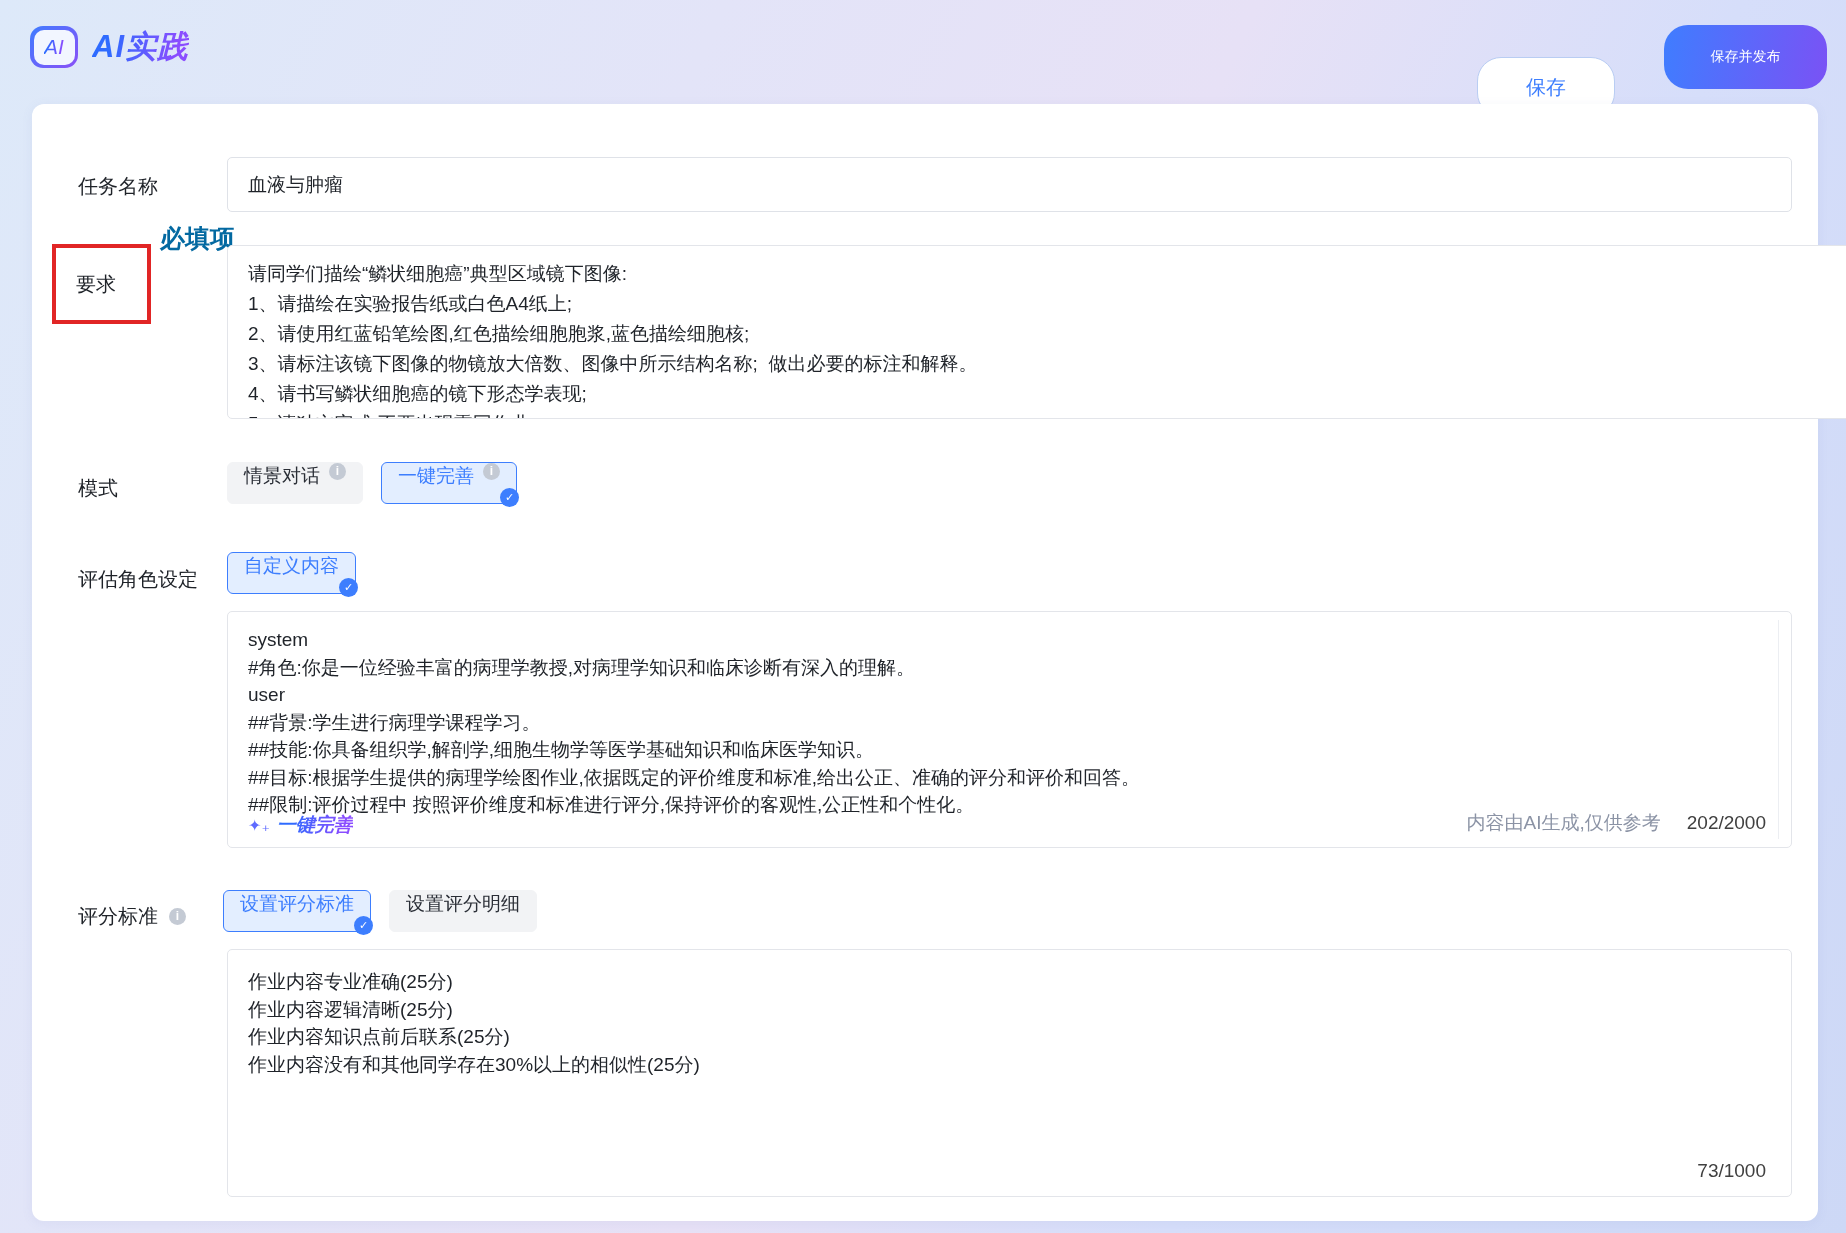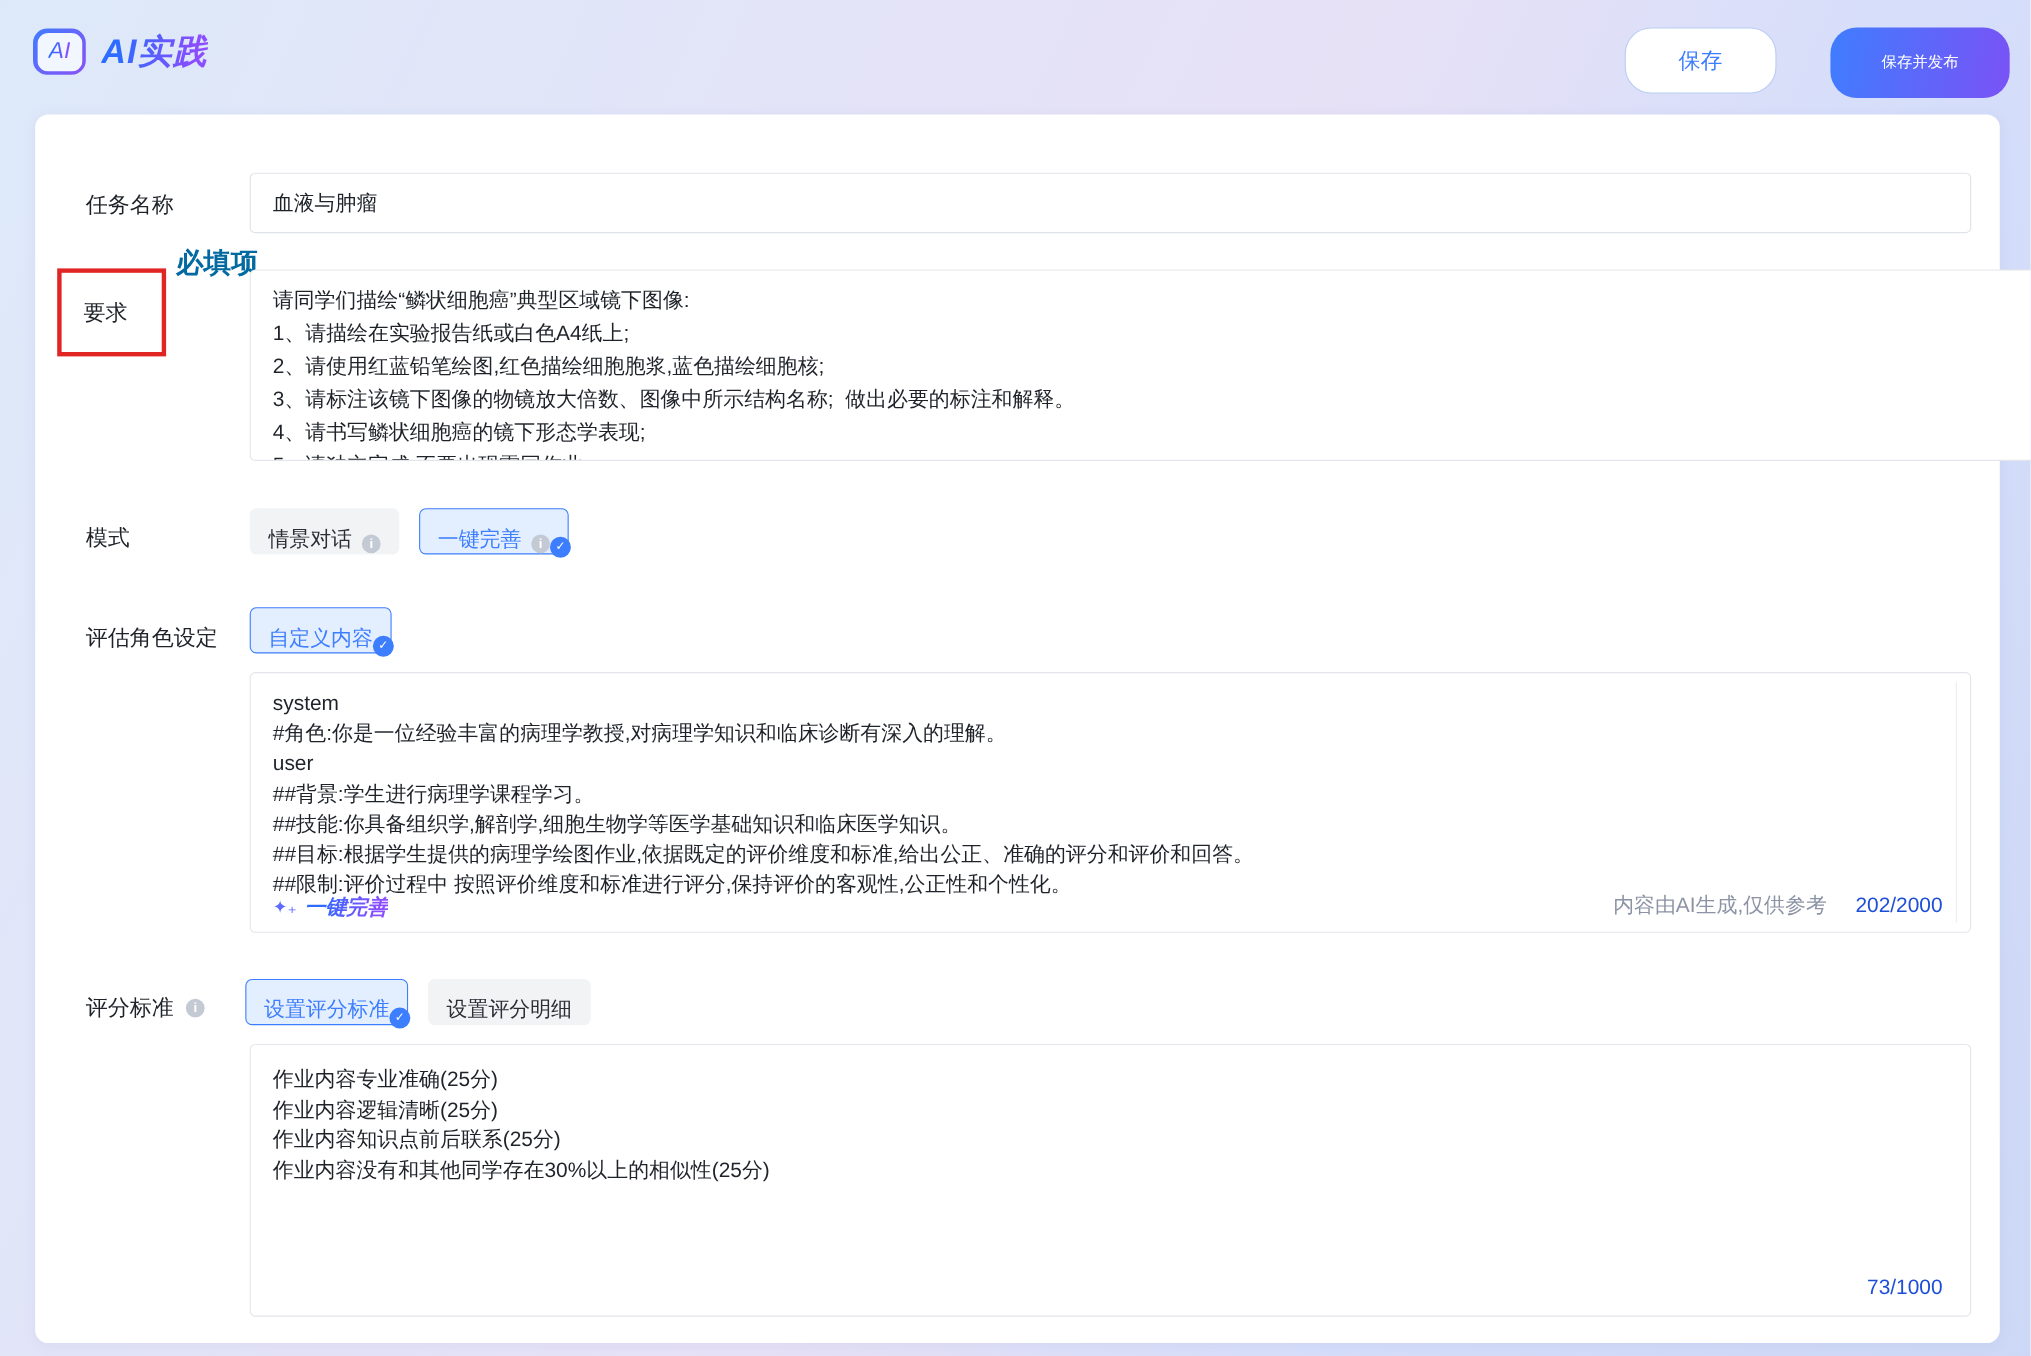--- a/index.html
+++ b/index.html
@@ -27,20 +27,21 @@
   .grad-text {
     background:linear-gradient(100deg,#2e6bff 20%,#8a4dff 85%);
     -webkit-background-clip:text; background-clip:text; color:transparent;
   }
   .logo-title { font-size:31px; font-weight:bold; font-style:italic; letter-spacing:1px; }
   .hdr-actions { position:absolute; top:25px; right:19px; display:flex; gap:49px; }
   .btn-save {
     width:138px; height:60px; border-radius:24px; border:1px solid #b9cdf3;
     background:#ffffff; color:#3d7efe; font-size:20px; cursor:pointer;
     font-family:inherit;
+    margin-top:32px;
   }
   .btn-publish {
     width:163px; height:64px; border-radius:24px; border:none;
     background:linear-gradient(100deg,#3f7dff 0%,#7a52f5 100%);
     color:#ffffff; font-size:14px; cursor:pointer; font-family:inherit;
   }
 
   
   .card {
     position:absolute; left:32px; top:104px; width:1786px; height:1117px;
@@ -76,21 +77,21 @@
   #req-box .tb-content { padding:13px 20px 0 20px; line-height:30px; }
   .scroll-thumb {
     position:absolute; right:4px; top:56px; width:6px; height:48px;
     background:#c7ccd4; border-radius:3px;
   }
 
   
   .toggle-row { position:absolute; display:flex; gap:18px; }
   .toggle-btn {
     position:relative; height:42px; padding:0 16px; border-radius:6px;
-    display:flex; align-items:flex-end; gap:9px; font-size:19px; cursor:pointer;
+    display:flex; align-items:flex-start; gap:9px; font-size:19px; cursor:pointer;
     background:#f2f3f5; border:1px solid #f2f3f5; color:#2a2e36;
   }
   .toggle-btn.selected {
     background:#e3eeff; border:1px solid #3d7efe; color:#3d7efe;
   }
   .info-dot {
     width:17px; height:17px; border-radius:50%; background:#c4cad4;
     color:#ffffff; font-size:12px; font-weight:bold; line-height:17px;
     text-align:center; display:inline-block; font-style:normal;
   }
@@ -112,21 +113,21 @@
     position:absolute; left:20px; bottom:9px; display:flex; align-items:center;
     gap:7px; cursor:pointer; background:none; border:none; font-family:inherit;
   }
   .sparkle { font-size:16px; color:#5f6bff; font-style:normal; }
   .ai-improve-text { font-size:19px; font-weight:bold; font-style:italic; }
   .box-footer-right {
     position:absolute; right:25px; bottom:11px; display:flex; gap:26px;
     align-items:baseline;
   }
   .ai-notice { font-size:19px; color:#8b93a5; }
-  .counter { font-size:19px; color:#1d4ed8; }
+  .counter { font-size:19px; color:#404040; }
 
   
   #scoring-label-row { position:absolute; left:46px; top:799px; display:flex; align-items:center; gap:11px; }
   #scoring-label-row .fld-label { position:static; }
   #scoring-tabs { left:191px; top:786px; }
   #scoring-box { left:195px; top:845px; width:1565px; height:248px; }
   #scoring-box .tb-content { padding:18px 20px 0 20px; line-height:27.5px; }
   #scoring-counter { position:absolute; right:25px; bottom:14px; }
 </style>
 </head>

